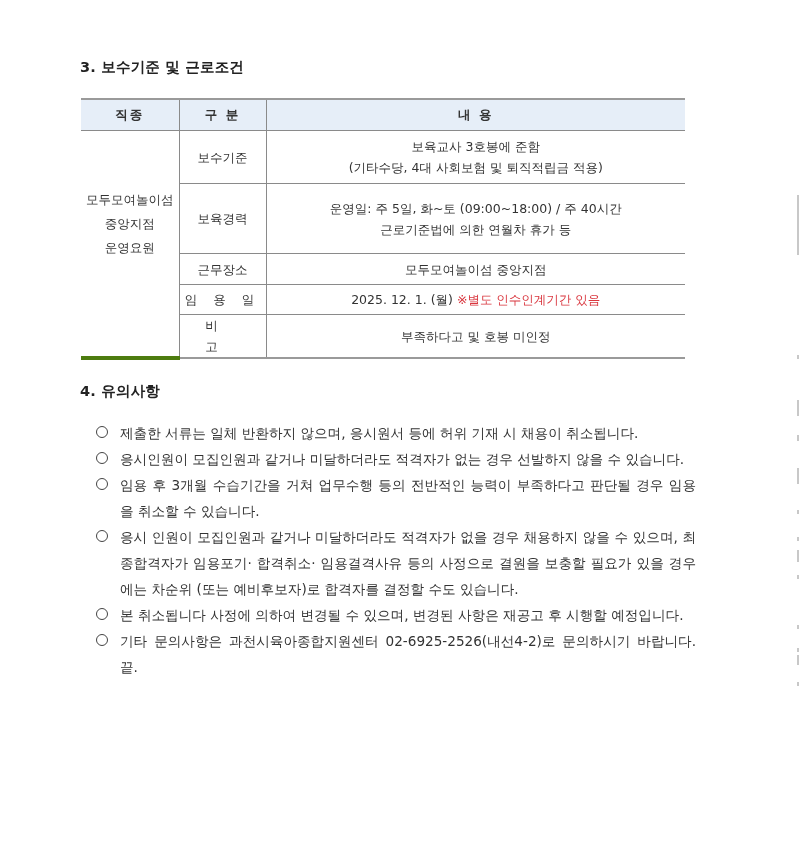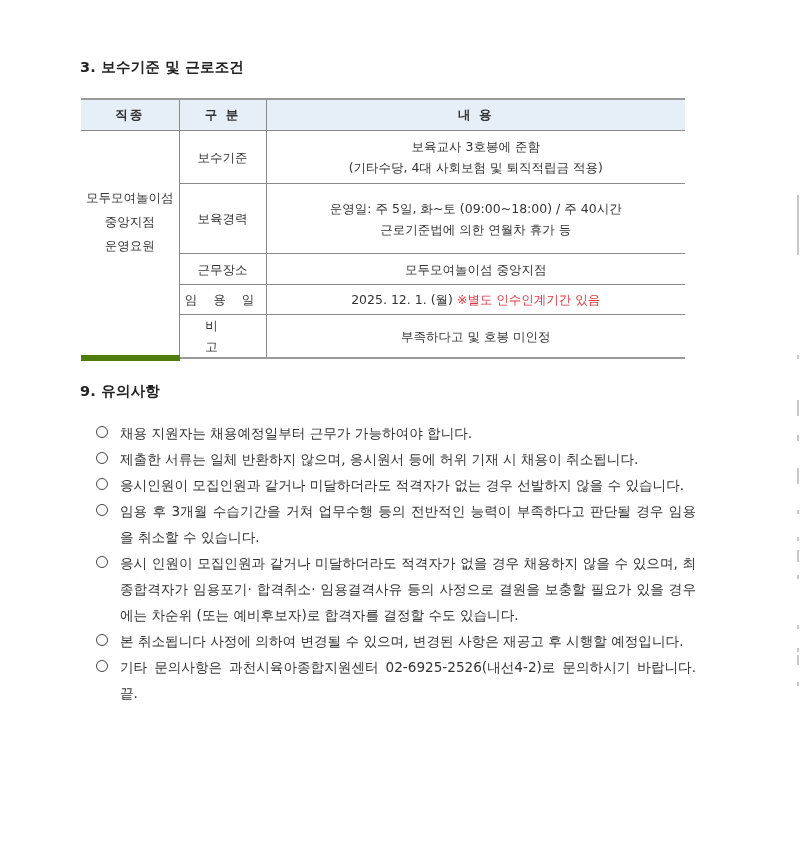--- a/index.html
+++ b/index.html
@@ -50,21 +50,21 @@
       text-align: center;
       padding: 0;
       border-bottom: 1px solid #8a8a8a;
       line-height: 21px;
     }
     table.cond th + th, table.cond td + td,
     table.cond td.cat-cell + td, table.cond tr.sub td:first-child {
       border-left: 1px solid #8a8a8a;
     }
     table.cond tr:last-child td { border-bottom: 2px solid #9a9a9a; }
-    table.cond td.cat-cell { border-bottom: 6px solid #4d7c0f; line-height: 24px; font-family: Liberation Mono, monospace; }
+    table.cond td.cat-cell { border-bottom: 4px solid #4d7c0f; line-height: 24px; }
     .col1 { width: 98px; }
     .col2 { width: 87px; }
     .red { color: #d9363e; }
     .spaced { letter-spacing: 6px; text-align: right; }
     .spaced-wide { letter-spacing: 22px; }
 
     ul.notes {
       position: absolute;
       left: 96px;
       top: 420px;
@@ -155,24 +155,23 @@
         <span class="red">※별도 인수인계기간 있음</span>
       </td>
     </tr>
     <tr class="sub" style="height:29px">
       <td><span class="spaced-wide">비 고</span></td>
       <td>부족하다고 및 호봉 미인정</td>
     </tr>
   </tbody>
 </table>
 
-<div id="sec4-title" class="section-title">9. 유의사항</div>
+<div id="sec4-title" class="section-title">4. 유의사항</div>
 
 <ul class="notes">
-  <li><span class="bullet"></span><span>채용 지원자는 채용예정일부터 근무가 가능하여야 합니다.</span></li>
   <li><span class="bullet"></span><span>제출한 서류는 일체 반환하지 않으며, 응시원서 등에 허위 기재 시 채용이 취소됩니다.</span></li>
   <li><span class="bullet"></span><span>응시인원이 모집인원과 같거나 미달하더라도 적격자가 없는 경우 선발하지 않을 수 있습니다.</span></li>
   <li><span class="bullet"></span><span>임용 후 3개월 수습기간을 거쳐 업무수행 등의 전반적인 능력이 부족하다고 판단될 경우 임용을 취소할 수 있습니다.</span></li>
   <li><span class="bullet"></span><span>응시 인원이 모집인원과 같거나 미달하더라도 적격자가 없을 경우 채용하지 않을 수 있으며, 최종합격자가 임용포기· 합격취소· 임용결격사유 등의 사정으로 결원을 보충할 필요가 있을 경우에는 차순위 (또는 예비후보자)로 합격자를 결정할 수도 있습니다.</span></li>
   <li><span class="bullet"></span><span>본 취소됩니다 사정에 의하여 변경될 수 있으며, 변경된 사항은 재공고 후 시행할 예정입니다.</span></li>
   <li><span class="bullet"></span><span>기타 문의사항은 과천시육아종합지원센터 02-6925-2526(내선4-2)로 문의하시기 바랍니다. 끝.</span></li>
 </ul>
 
 <div class="edge-marks">
   <span style="top:195px;height:60px"></span>

